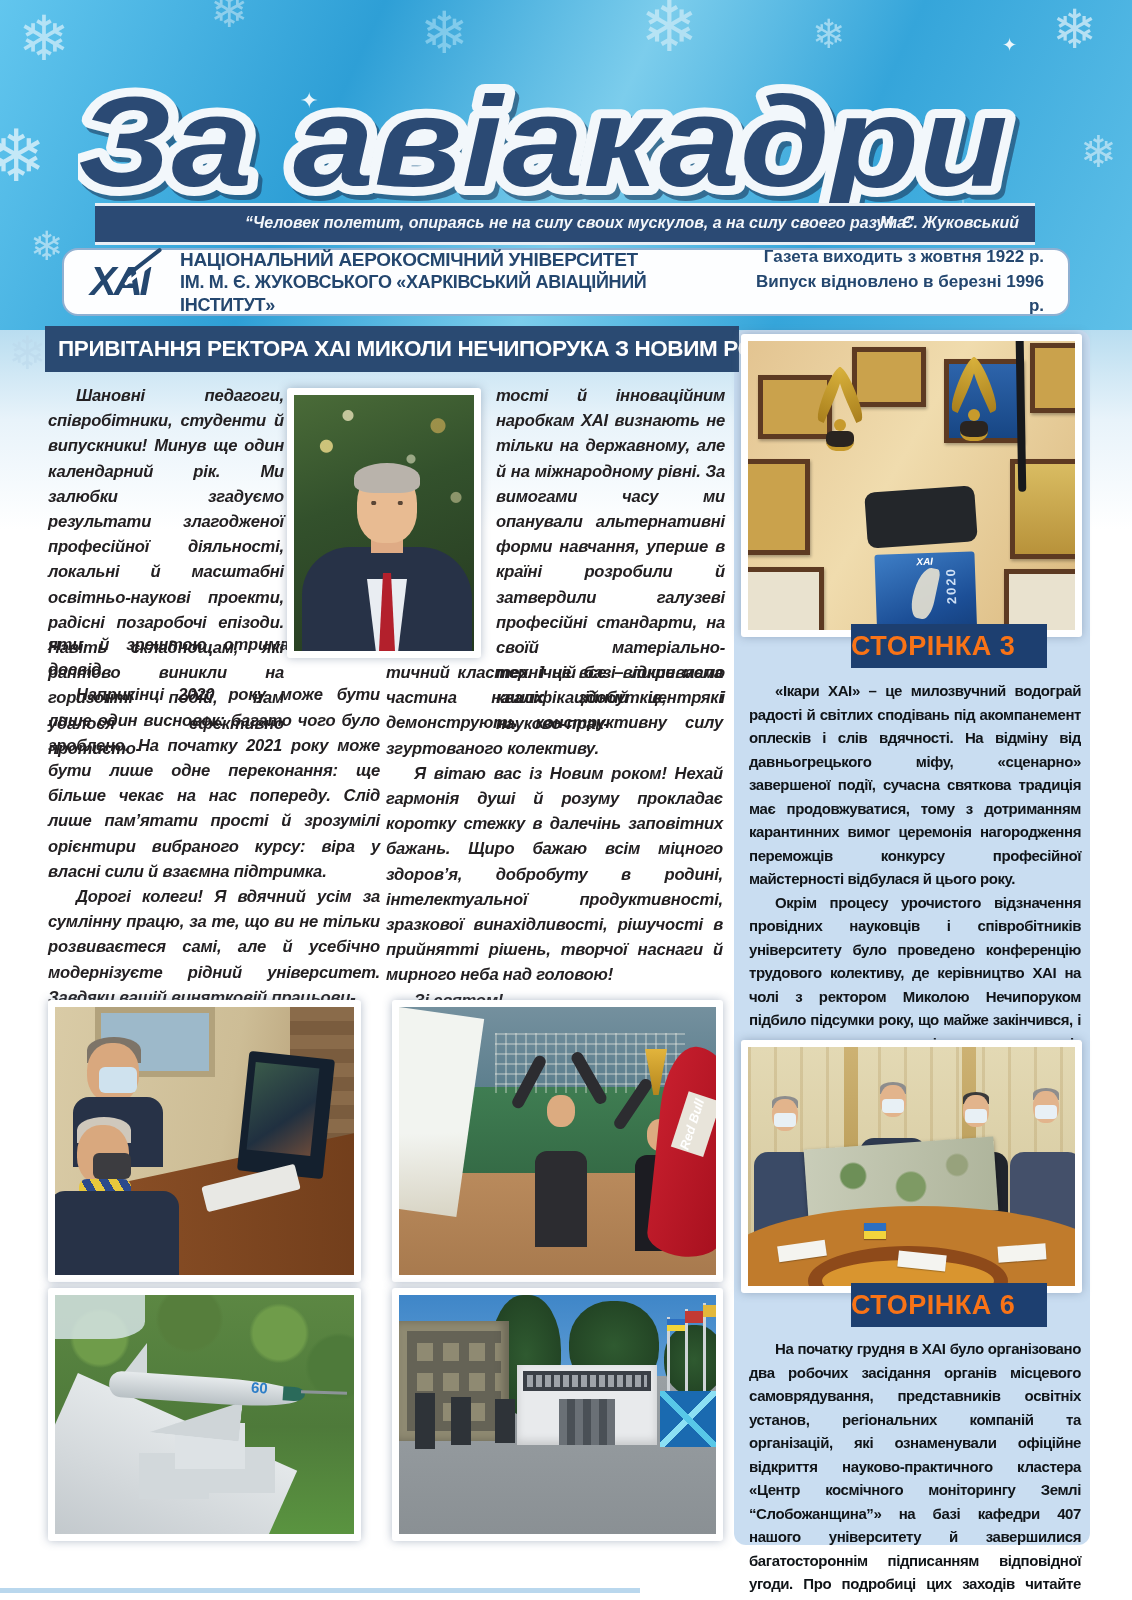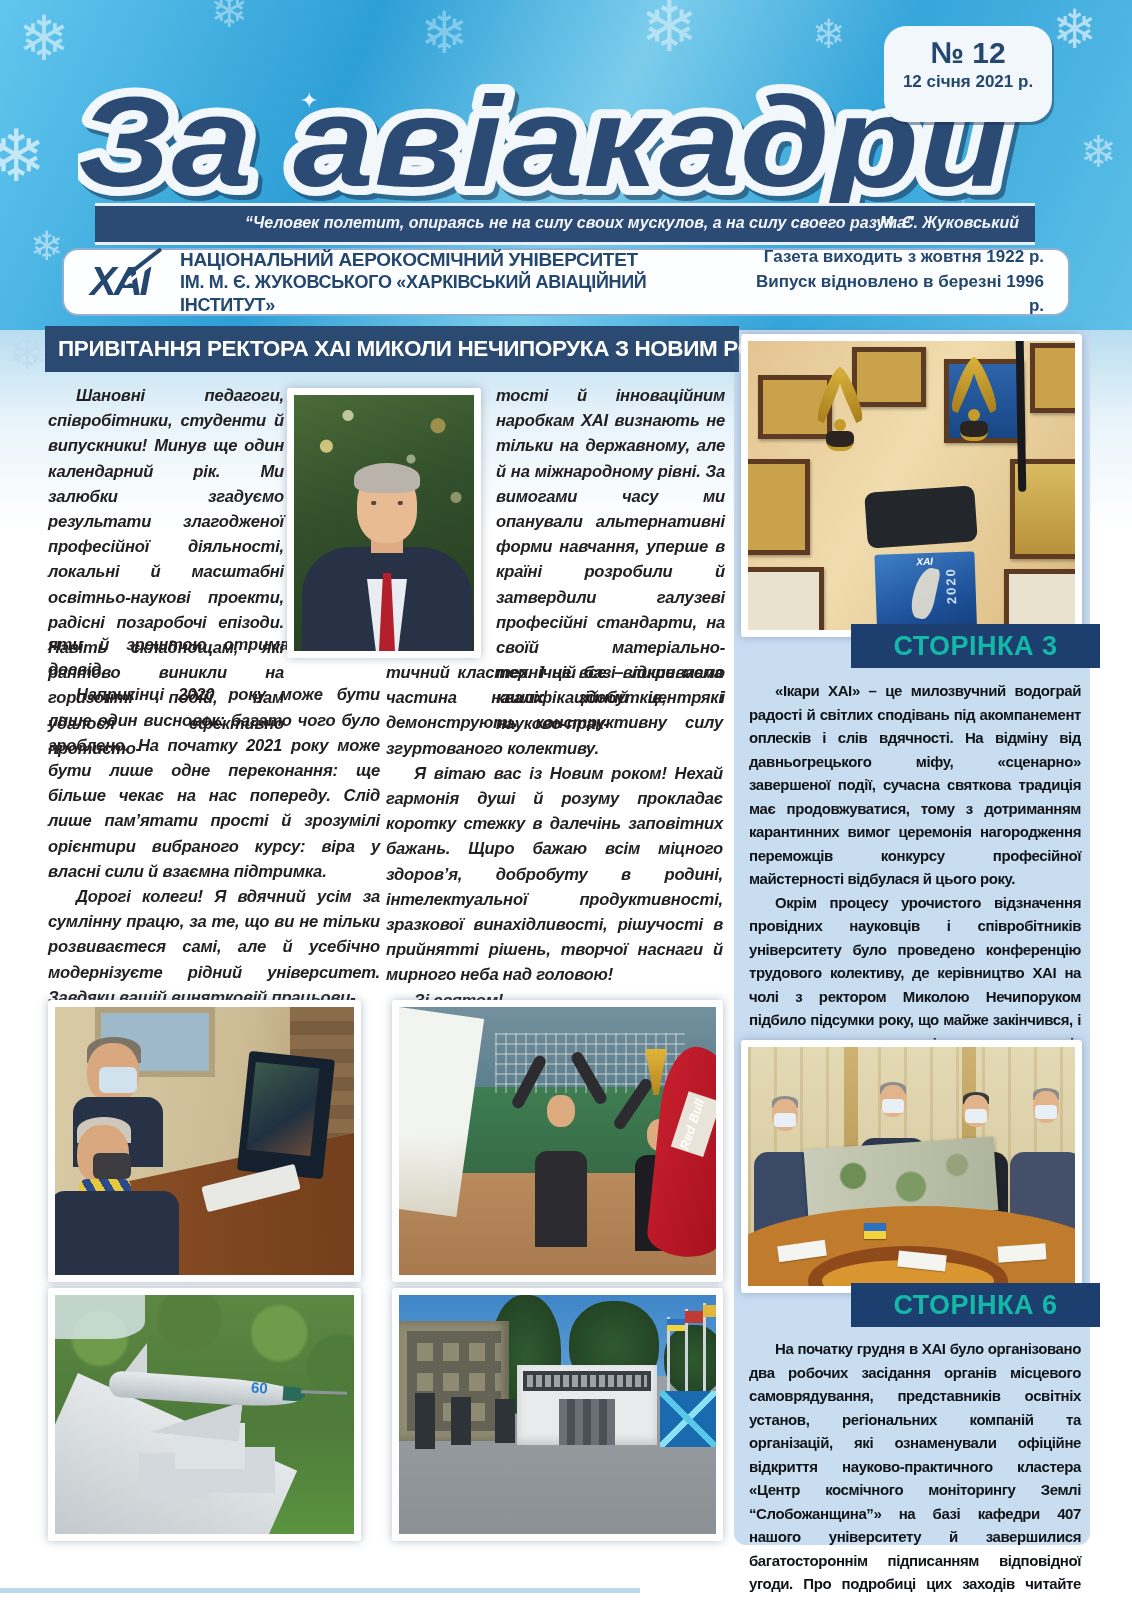--- a/index.html
+++ b/index.html
@@ -188,22 +188,22 @@
   .en-hall { left:118px; top:70px; width:140px; height:80px; background:#e8eaec; box-shadow:inset 0 -4px 8px rgba(0,0,0,.15); }
   .en-sign { left:124px; top:76px; width:128px; height:20px; background:#3a3f46; }
   .en-signtxt { left:128px; top:80px; width:120px; height:12px; background:repeating-linear-gradient(90deg,#c9ced4 0 6px, transparent 6px 9px); opacity:.7; }
   .en-door { left:160px; top:104px; width:56px; height:46px; background:repeating-linear-gradient(90deg,#6a7076 0 8px,#4a5056 8px 16px); }
   .en-pole { position:absolute; width:3px; background:#cfd4d8; }
   .en-flag { position:absolute; width:18px; height:12px; }
   .en-xai { right:0; top:96px; width:56px; height:56px; background:#1a6ab0;
      background-image:linear-gradient(45deg, transparent 46%, #58c8e8 46% 54%, transparent 54%), linear-gradient(-45deg, transparent 46%, #8ce0f4 46% 54%, transparent 54%); }
   
   .side-panel { position:absolute; left:734px; top:330px; width:356px; height:1215px; background:#c9ddf1; border-radius:12px; z-index:3; }
-  .badge { position:absolute; left:851px; width:249px; height:44px; background:#1d3f70; color:#14b8a6;
-           font-size:27px; font-weight:bold; text-align:center; line-height:44px; letter-spacing:0.5px; z-index:6; }
+  .badge { position:absolute; left:851px; width:196px; height:44px; background:#1d3f70; color:#f97316;
+           font-size:27px; font-weight:bold; line-height:44px; letter-spacing:0.5px; z-index:6; }
   .b3 { top:624px; } .b6 { top:1283px; }
   .stext { position:absolute; width:332px; left:749px; z-index:5; color:#101418;
            font-weight:bold; font-size:15px; line-height:23.5px; text-align:justify; letter-spacing:-0.4px; }
   .stext p { text-indent:26px; }
   .s3 { top:679px; } .s6 { top:1337px; }
   .bottom-line { position:absolute; left:0; top:1588px; width:640px; height:5px; background:#a8cde8; opacity:.8; }
 </style>
 </head>
 <body>
 
@@ -221,24 +221,20 @@
   <span class="flake" style="left:-14px;top:120px;font-size:72px;opacity:.65"></span>
   <span class="flake" style="left:30px;top:226px;font-size:40px;opacity:.5"></span>
   <span class="flake" style="left:560px;top:150px;font-size:34px;opacity:.3;color:#a5dff5"></span>
   <span class="flake" style="left:948px;top:196px;font-size:36px;opacity:.4;color:#cdeffa"></span>
   <span class="flake" style="left:8px;top:330px;font-size:46px;opacity:.6;color:#bcd9ec"></span>
   <span class="flake" style="left:690px;top:330px;font-size:40px;opacity:.5;color:#c4def0"></span>
   <span class="sparkle" style="left:300px;top:90px;font-size:22px;opacity:.9"></span>
   <span class="sparkle" style="left:1002px;top:36px;font-size:18px;opacity:.9"></span>
   <span class="sparkle" style="left:880px;top:150px;font-size:16px;opacity:.8"></span>
 
-  <div class="issue-bubble">
-    <div class="issue-no">№ 12</div>
-    <div class="issue-date">12 січня 2021 р.</div>
-  </div>
 
   <div class="quote-bar">
     <div class="quote-text">“Человек полетит, опираясь не на силу своих мускулов, а на силу своего разума”</div>
     <div class="quote-author">М. Є. Жуковський</div>
   </div>
 
   <svg class="masthead-svg" width="980" height="200">
     <text x="0" y="150" textLength="930" lengthAdjust="spacingAndGlyphs" font-family="Liberation Sans, sans-serif" font-size="128" font-weight="bold" font-style="italic" stroke="#f2f7fb" stroke-width="18" stroke-linejoin="round" paint-order="stroke" fill="#2b4a74">За авіакадри</text>
   </svg>
 

